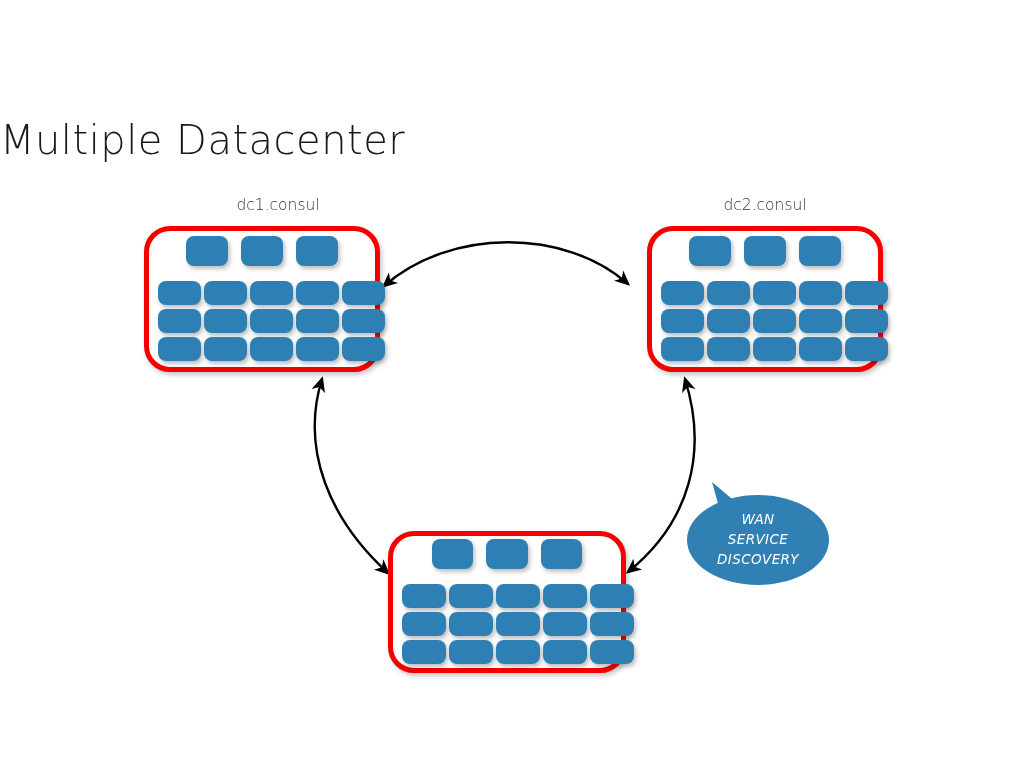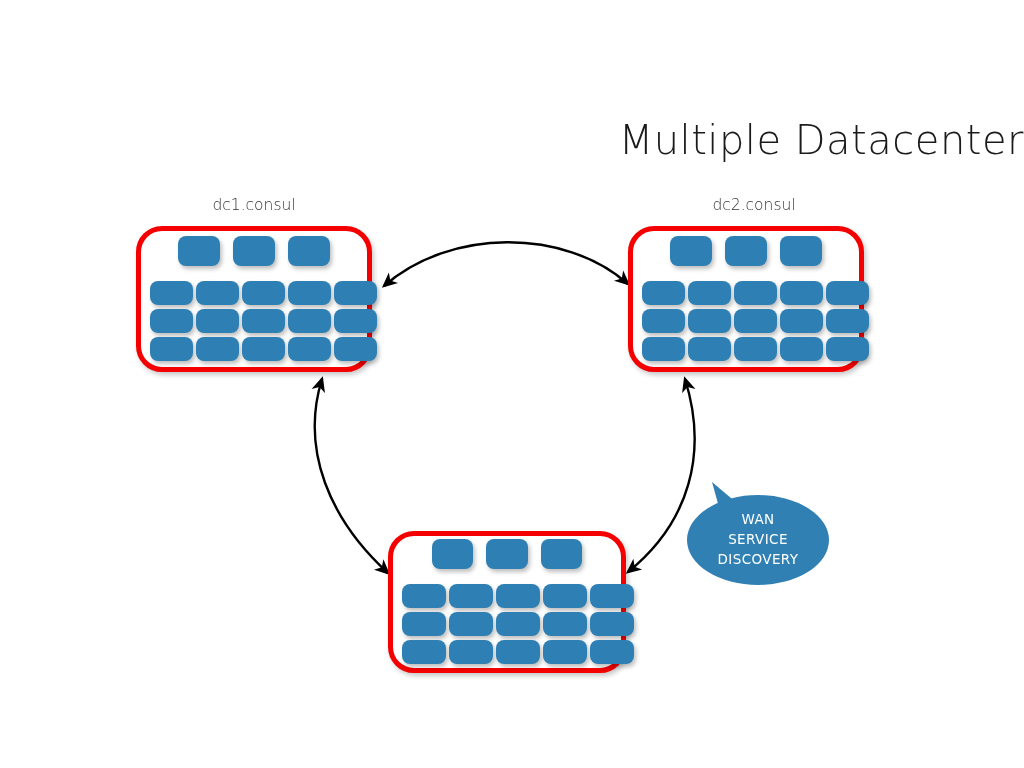--- a/index.html
+++ b/index.html
@@ -19,21 +19,21 @@
     height: 768px;
     background: #ffffff;
   }
 
   
   .title {
     position: absolute;
     left: 0;
     top: 117px;
     width: 1024px;
-    text-align: right;
+    text-align: left;
     font-family: "DejaVu Sans", "Liberation Sans", sans-serif;
     font-size: 40px;
     font-weight: 300;
     letter-spacing: 0.5px;
     color: #1a1a1a;
     white-space: nowrap;
   }
 
   
   .dc {
@@ -98,20 +98,21 @@
     left: 0;
     top: 0;
     width: 1024px;
     height: 768px;
     pointer-events: none;
   }
 
   
   .callout {
     position: absolute;
+    font-style: italic;
   }
   .callout-text {
     position: absolute;
     left: 0;
     top: 0;
     width: 100%;
     height: 100%;
     display: flex;
     flex-direction: column;
     align-items: center;
@@ -139,21 +140,21 @@
       </marker>
     </defs>
 
     <path d="M 384 286 C 450 228, 565 228, 628 284" fill="none" stroke="#000000" stroke-width="2.4" marker-start="url(#ah)" marker-end="url(#ah)"></path>
 
     <path d="M 322 379 C 300 450, 330 520, 388 573" fill="none" stroke="#000000" stroke-width="2.4" marker-start="url(#ah)" marker-end="url(#ah)"></path>
 
     <path d="M 685 379 C 708 452, 690 522, 628 572" fill="none" stroke="#000000" stroke-width="2.4" marker-start="url(#ah)" marker-end="url(#ah)"></path>
   </svg>
 
-  <div class="dc dc1" style="left:136px; top:196px; width:236px; height:180px;">
+  <div class="dc dc1" style="left:144px; top:196px; width:236px; height:180px;padding-left:32px;">
     <div class="dc-label" style="top:0px;">dc1.consul</div>
     <div class="dc-box" style="left:0px; top:30px; width:236px; height:146px;"></div>
     <div class="servers" style="left:42px; top:40px; width:152px;">
       <div class="node server"></div>
       <div class="node server"></div>
       <div class="node server"></div>
     </div>
     <div class="clients" style="left:14px; top:85px;">
       <div class="client-row">
         <div class="node client"></div>
@@ -172,21 +173,21 @@
       <div class="client-row">
         <div class="node client"></div>
         <div class="node client"></div>
         <div class="node client"></div>
         <div class="node client"></div>
         <div class="node client"></div>
       </div>
     </div>
   </div>
 
-  <div class="dc dc2" style="left:628px; top:196px; width:236px; height:180px;padding-left:16px;">
+  <div class="dc dc2" style="left:647px; top:196px; width:236px; height:180px;">
     <div class="dc-label" style="top:0px;">dc2.consul</div>
     <div class="dc-box" style="left:0px; top:30px; width:236px; height:146px;"></div>
     <div class="servers" style="left:42px; top:40px; width:152px;">
       <div class="node server"></div>
       <div class="node server"></div>
       <div class="node server"></div>
     </div>
     <div class="clients" style="left:14px; top:85px;">
       <div class="client-row">
         <div class="node client"></div>

